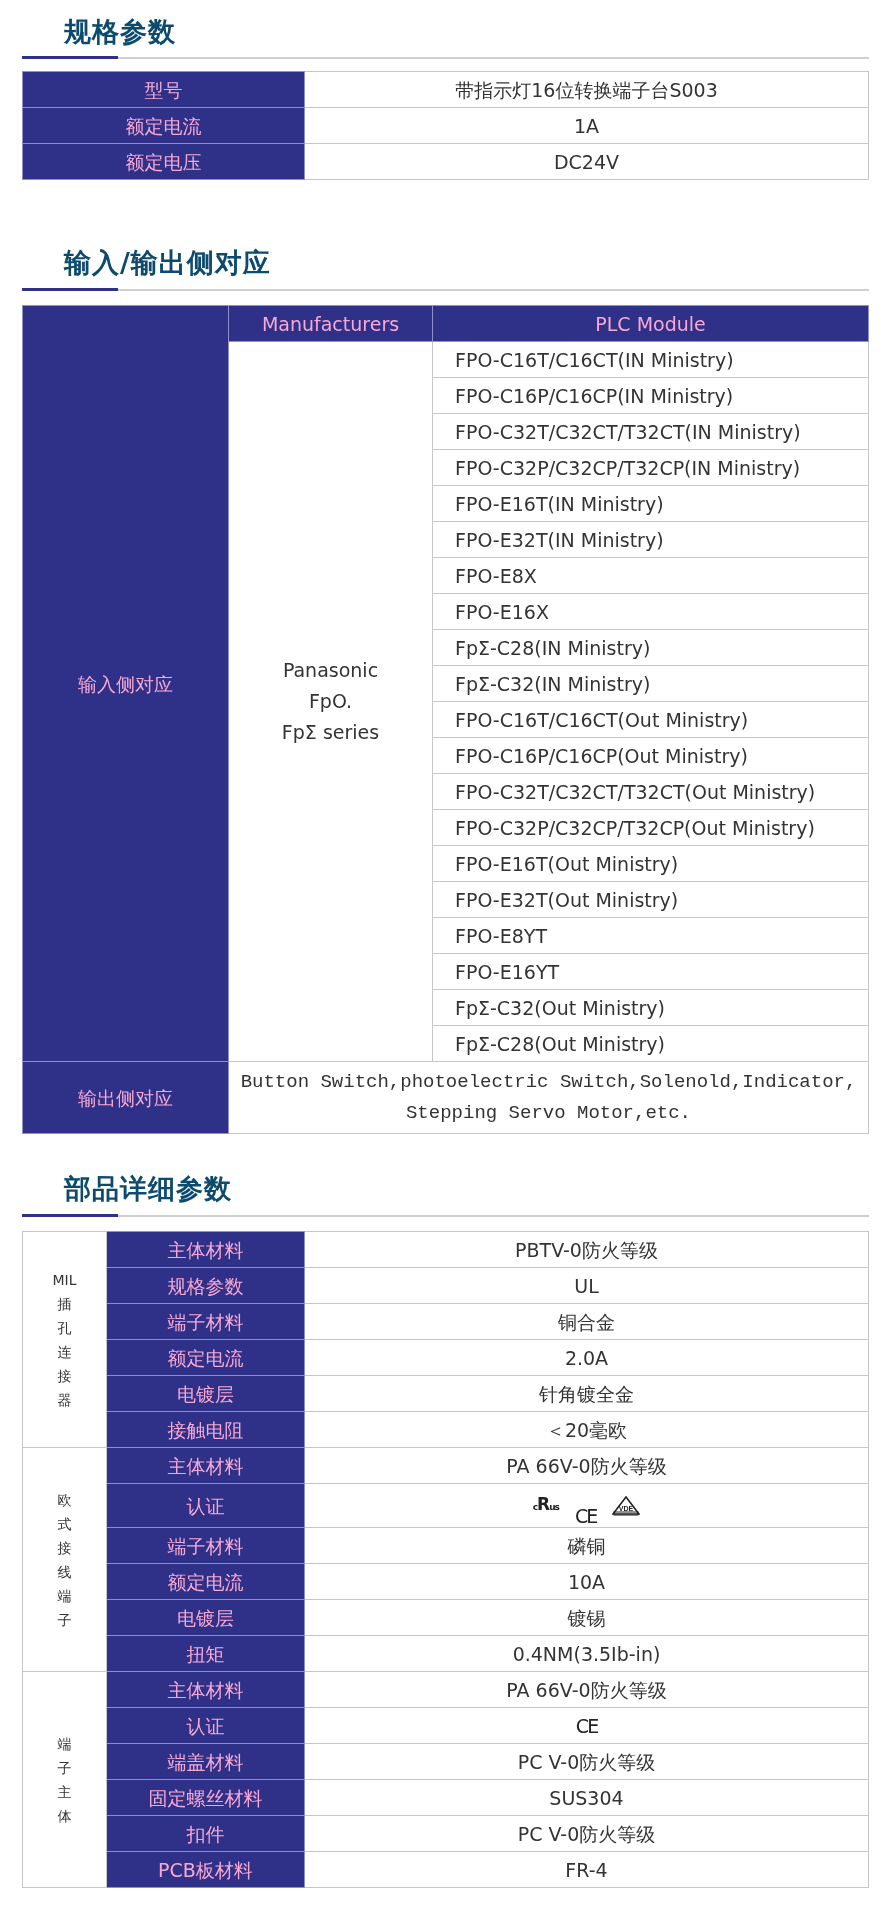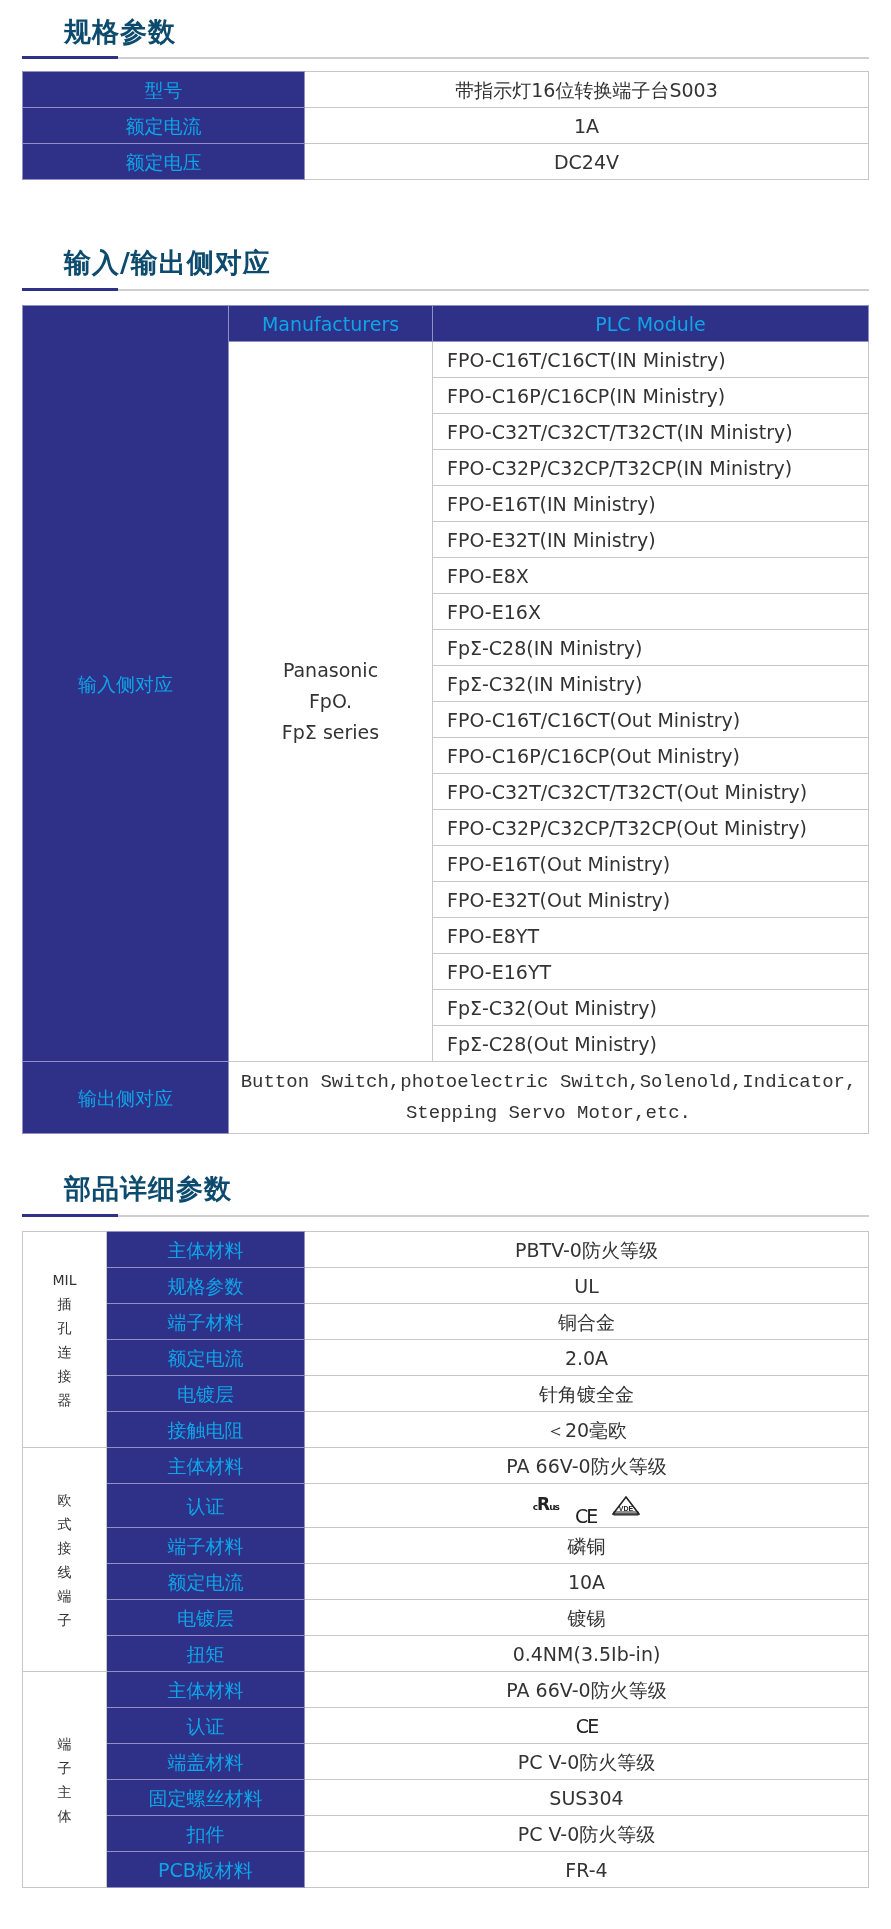--- a/index.html
+++ b/index.html
@@ -6,23 +6,23 @@
   html, body { width: 891px; height: 1929px; background: #ffffff; overflow: hidden; }
   body { position: relative; font-family: "DejaVu Sans", "Liberation Sans", sans-serif; color: #333333; }
 
   .section-title { position: absolute; left: 22px; font-size: 27px; font-weight: bold; color: #0c4a6e; letter-spacing: 1px; line-height: 30px; margin-left: 42px; }
   .rule { position: absolute; left: 22px; width: 847px; height: 3px; }
   .rule .gray { position: absolute; left: 0; top: 1px; width: 847px; height: 2px; background: #cfcfcf; }
   .rule .blue { position: absolute; left: 0; top: 0; width: 96px; height: 3px; background: #2e3187; }
 
   table { position: absolute; left: 22px; width: 847px; border-collapse: collapse; table-layout: fixed; }
   td { border: 1px solid #c7c7c7; height: 36px; font-size: 19px; text-align: center; vertical-align: middle; padding: 0; line-height: 22px; }
-  td.lbl { background: #2e3187; color: #0ea5e9; border-color: #8f91c4; }
+  td.lbl { background: #2e3187; color: #f9a8d4; border-color: #8f91c4; }
   td.val { background: #ffffff; color: #333333; }
-  td.mod { text-align: left; padding-left: 14px; }
+  td.mod { text-align: left; padding-left: 22px; }
   td.grp { background: #ffffff; color: #333333; font-size: 14px; line-height: 24px; }
   .stack span { display: block; }
   .cert { display: inline-flex; align-items: center; gap: 16px; vertical-align: middle; justify-content: center; }
   .ul { font-weight: bold; font-size: 17px; letter-spacing: -1px; color: #222; }
   .ul small { font-size: 9px; font-weight: bold; }
   .ce { font-size: 19px; color: #222; letter-spacing: -2px; margin-top: 21px; }
 </style>
 </head>
 <body>
 

